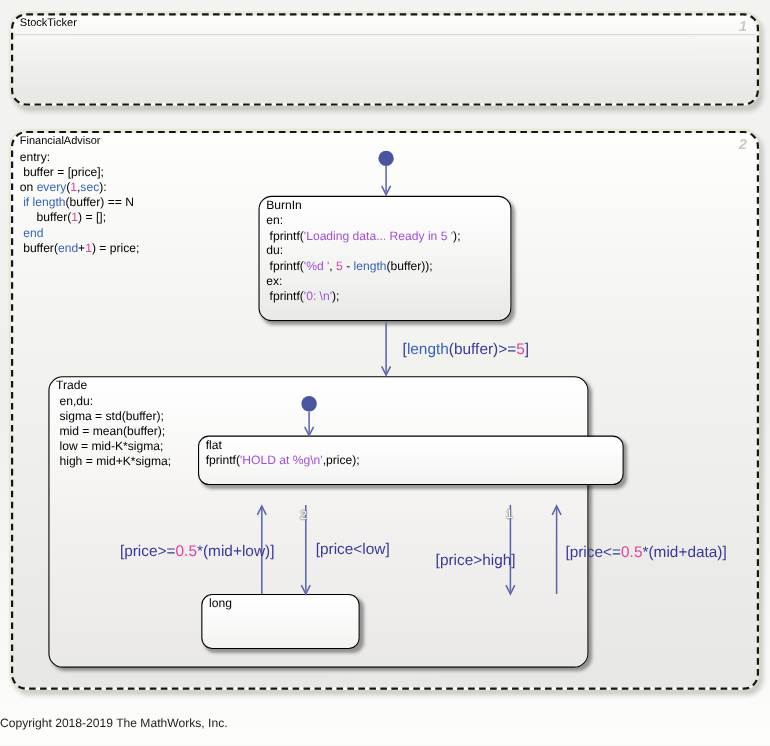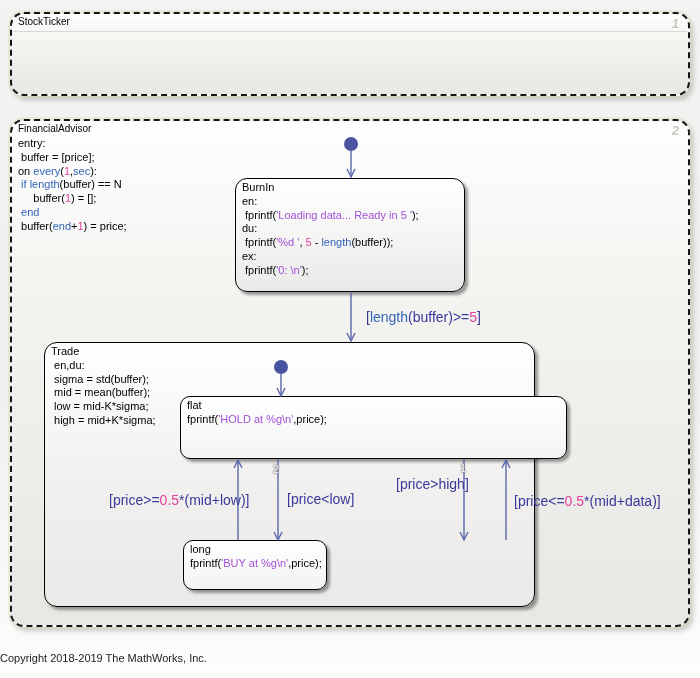--- a/index.html
+++ b/index.html
@@ -25,21 +25,21 @@
 
   .state {
     position:absolute; border:1.5px solid #000;
     background:linear-gradient(180deg,#ffffff 0%,#f4f4f3 55%,#e9e9e8 100%);
     box-shadow:3px 3px 3px rgba(0,0,0,0.38);
     padding:2px 6px 0;
   }
   #st-burnin { left:235px; top:178px; width:230px; height:114px; border-radius:12px; }
   #st-trade  { left:44px;  top:342px; width:491px; height:265px; border-radius:13px;
                background:linear-gradient(180deg,#ffffff 0%,#f2f1ef 50%,#eae9e7 100%); }
-  #st-flat   { left:180px; top:396px; width:387px; height:63px; border-radius:10px;
+  #st-flat   { left:180px; top:396px; width:387px; height:45px; border-radius:10px;
                background:linear-gradient(180deg,#ffffff 0%,#f4f4f3 100%); }
   #st-long   { left:183px; top:540px; width:144px; height:50px; border-radius:10px;
                background:linear-gradient(180deg,#ffffff 0%,#f3f3f2 100%); }
   #st-short  { left:386px; top:540px; width:179px; height:50px; border-radius:10px;
                background:linear-gradient(180deg,#ffffff 0%,#f3f3f2 100%); }
 
   .cl { font-size:11px; line-height:13.8px; white-space:pre; color:#000; }
   #fa-code { position:absolute; left:6px; top:16px; }
 
   .tk-plain { color:inherit; }
@@ -104,21 +104,20 @@
     <div class="cl"><span class="tk-plain"> high = mid+K*sigma;</span></div>
   </div>
 
   <div class="state" id="st-flat">
     <div class="cl">flat</div>
     <div class="cl"><span class="tk-plain">fprintf(</span><span class="tk-str">'HOLD at %g\n'</span><span class="tk-plain">,price);</span></div>
   </div>
 
   <div class="state" id="st-long">
     <div class="cl">long</div>
-    <div class="cl"><span class="tk-plain">fprintf(</span><span class="tk-str">'BUY at %g\n'</span><span class="tk-plain">,price);</span></div>
   </div>
 
 
   <svg id="wires" width="700" height="678">
     <g>
       <circle class="dot" cx="351" cy="144" r="7"></circle>
       <line class="tr" x1="351" y1="151" x2="351" y2="175"></line>
       <path class="ah" d="M347 169 L351 177 L355 169"></path>
     </g>
     <g>
@@ -144,20 +143,20 @@
     </g>
     <g>
       <line class="tr" x1="506" y1="540" x2="506" y2="461"></line>
       <path class="ah" d="M502 468 L506 460 L510 468"></path>
     </g>
   </svg>
 
   <div class="tlabel" style="left:366px; top:309px;"><span class="tk-nav">[</span><span class="tk-kw">length</span><span class="tk-nav">(buffer)&gt;=</span><span class="tk-num">5</span><span class="tk-nav">]</span></div>
   <div class="tlabel" style="left:109px; top:492px;"><span class="tk-nav">[price&gt;=</span><span class="tk-num">0.5</span><span class="tk-nav">*(mid+low)]</span></div>
   <div class="tlabel" style="left:287px; top:491px;"><span class="tk-nav">[price&lt;low]</span></div>
-  <div class="tlabel" style="left:396px; top:476px;"><span class="tk-nav">[price&gt;high]</span></div>
+  <div class="tlabel" style="left:396px; top:501px;"><span class="tk-nav">[price&gt;high]</span></div>
   <div class="tlabel" style="left:514px; top:493px;"><span class="tk-nav">[price&lt;=</span><span class="tk-num">0.5</span><span class="tk-nav">*(mid+data)]</span></div>
 
   <div class="torder" style="left:273px; top:463px;">2</div>
   <div class="torder" style="left:460px; top:462px;">1</div>
 
   <div class="copyright">Copyright 2018-2019 The MathWorks, Inc.</div>
 </div>
 
 </body></html>

